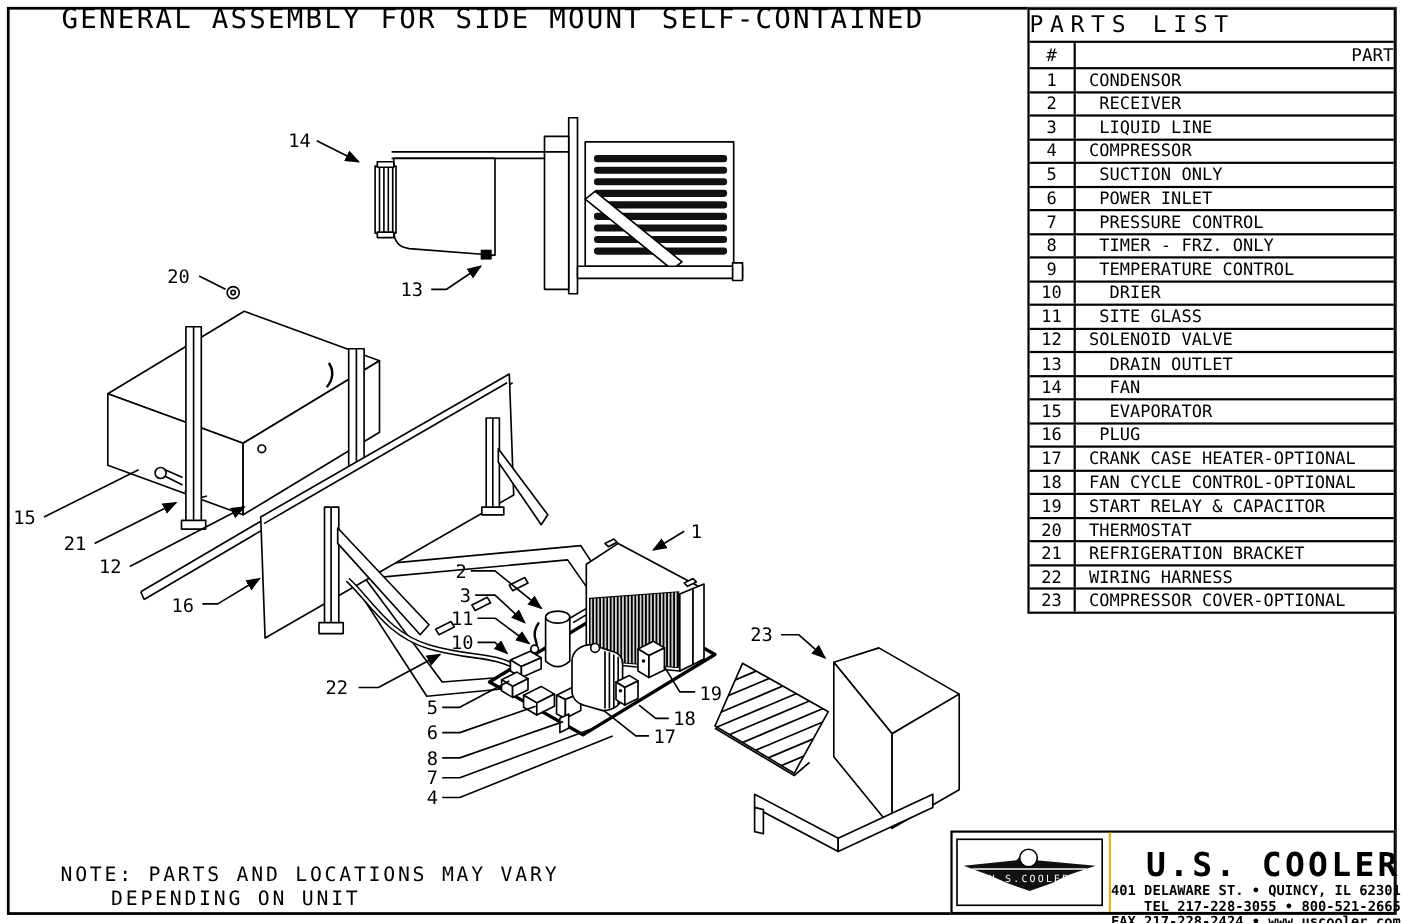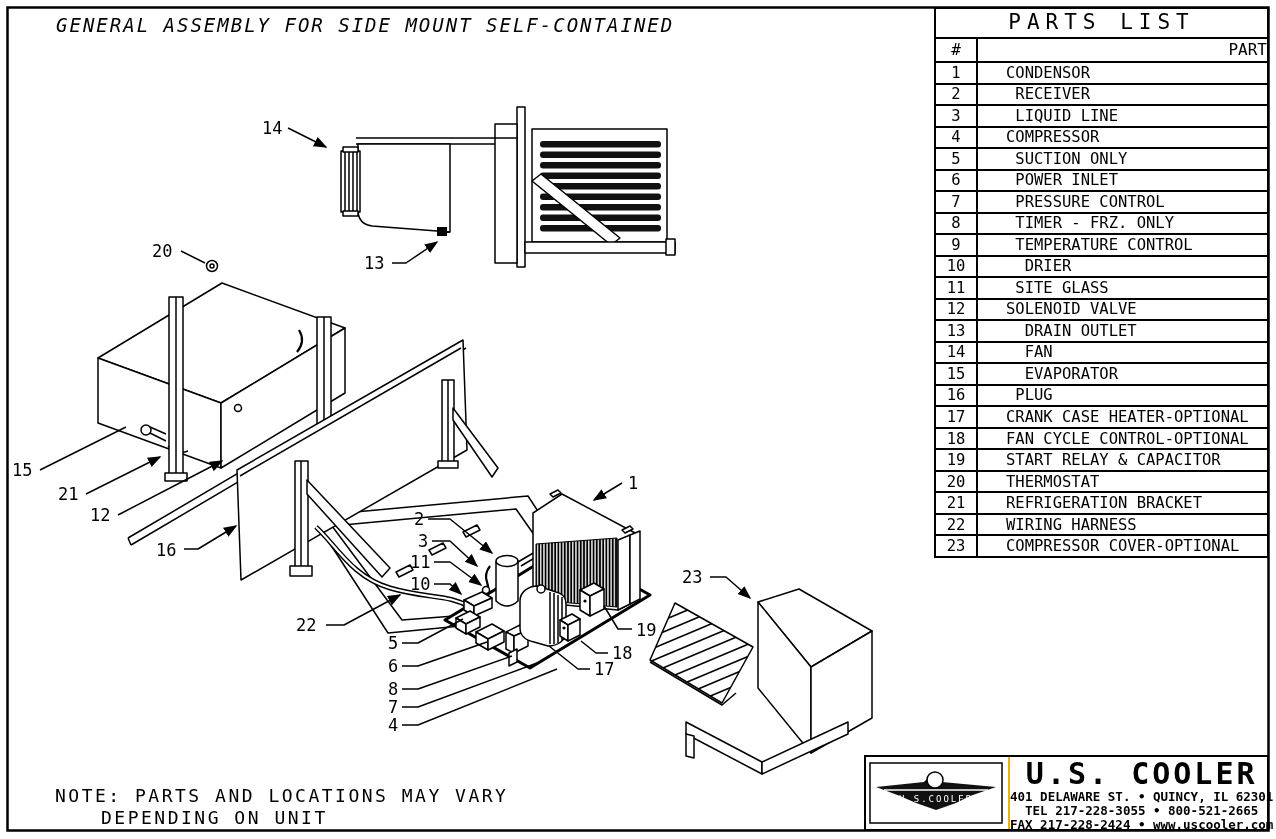--- a/index.html
+++ b/index.html
@@ -1,38 +1,38 @@
 <!DOCTYPE html>
 <html><head>
 <meta charset="utf-8">
 <style>
   html,body{margin:0;padding:0;background:#fff;}
   .page{position:relative;width:1276px;height:839px;background:#fff;overflow:hidden;
         font-family:"DejaVu Sans Mono",monospace;color:#000;}
-  .page-title{position:absolute;left:56px;top:14px;font-size:19px;letter-spacing:2px;white-space:pre;font-style:italic;}
+  .page-title{position:absolute;left:56px;top:2px;font-size:25px;letter-spacing:2px;white-space:pre;}
   .note{position:absolute;left:55px;top:785px;font-size:18px;letter-spacing:2.5px;line-height:22px;}
   .note .l2{margin-left:46px;}
   
   .plist{position:absolute;left:934px;top:7px;width:335px;height:551px;border:2px solid #000;
          background:#fff;display:flex;flex-direction:column;box-sizing:border-box;}
-  .plist-title{height:28px;line-height:27px;border-bottom:2px solid #000;text-align:center;
+  .plist-title{height:28px;line-height:27px;border-bottom:2px solid #000;
          font-size:21px;letter-spacing:6px;}
   .plist-head{height:22px;line-height:21px;border-bottom:2px solid #000;display:flex;font-size:16px;}
   .col-num{width:42px;border-right:2px solid #000;text-align:center;box-sizing:border-box;flex:none;}
   .col-part{flex:1;text-align:right;}
   .plist-rows{flex:1;display:flex;flex-direction:column;}
   .prow{flex:1;display:flex;font-size:15.5px;align-items:center;border-bottom:2px solid #000;}
   .prow:last-child{border-bottom:none;}
   .prow .col-num{align-self:stretch;display:flex;align-items:center;justify-content:center;}
-  .prow .col-part{text-align:left;padding-left:28px;white-space:pre;}
+  .prow .col-part{text-align:left;padding-left:12px;white-space:pre;}
   
   .logo{position:absolute;left:864px;top:755px;width:405px;height:76px;border:2px solid #000;
         background:#fff;display:flex;box-sizing:border-box;}
   .logo-left{width:142px;border-right:2px solid #eab308;flex:none;}
-  .logo-right{flex:1;text-align:center;padding-top:1px;}
+  .logo-right{flex:1;text-align:right;padding-top:14px;}
   .logo-company{font-size:30px;font-weight:bold;letter-spacing:3px;line-height:32px;}
   .logo-line{font-size:12.5px;font-weight:bold;line-height:14px;white-space:pre;}
   
   svg.draw{position:absolute;left:0;top:0;}
   .w{fill:#fff;stroke:#000;stroke-width:1.5;stroke-linejoin:round;}
   .w3{fill:#fff;stroke:#000;stroke-width:3;stroke-linejoin:round;}
   .k{fill:none;stroke:#000;stroke-width:1.5;stroke-linejoin:round;}
   .k2{fill:none;stroke:#000;stroke-width:2.2;}
   .t{font-family:"DejaVu Sans Mono",monospace;font-size:17px;fill:#000;}
 </style>

